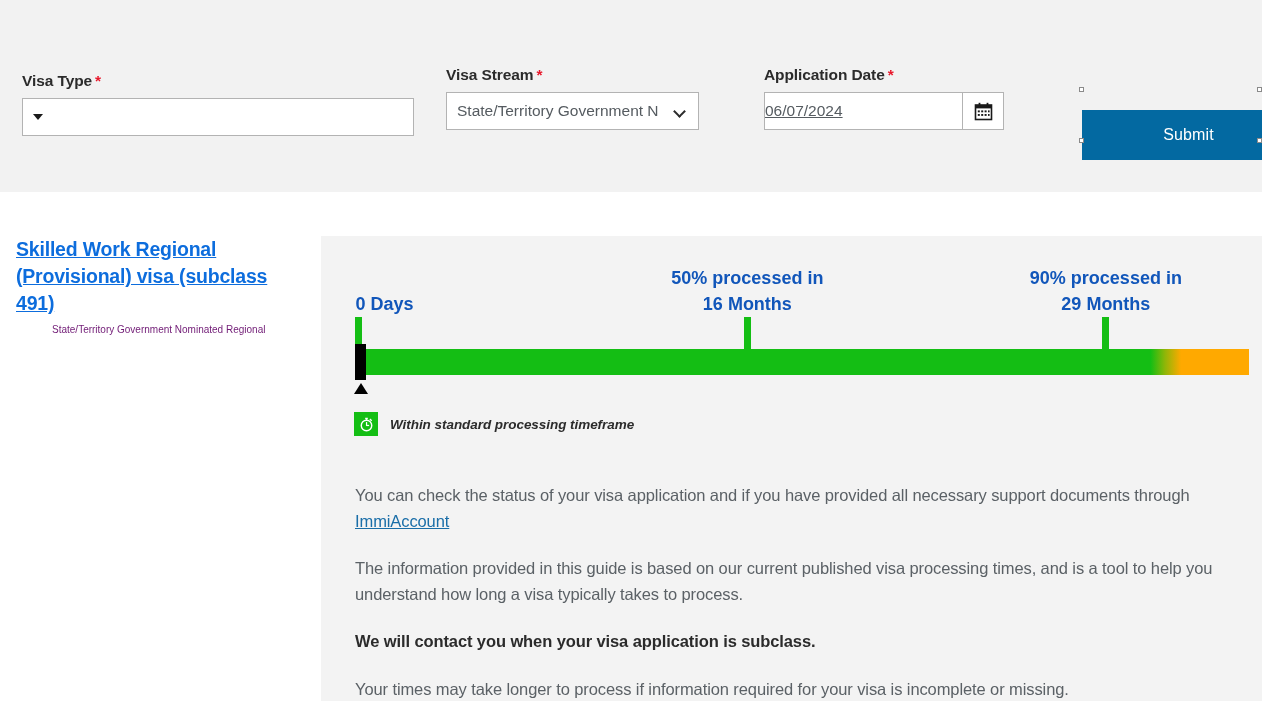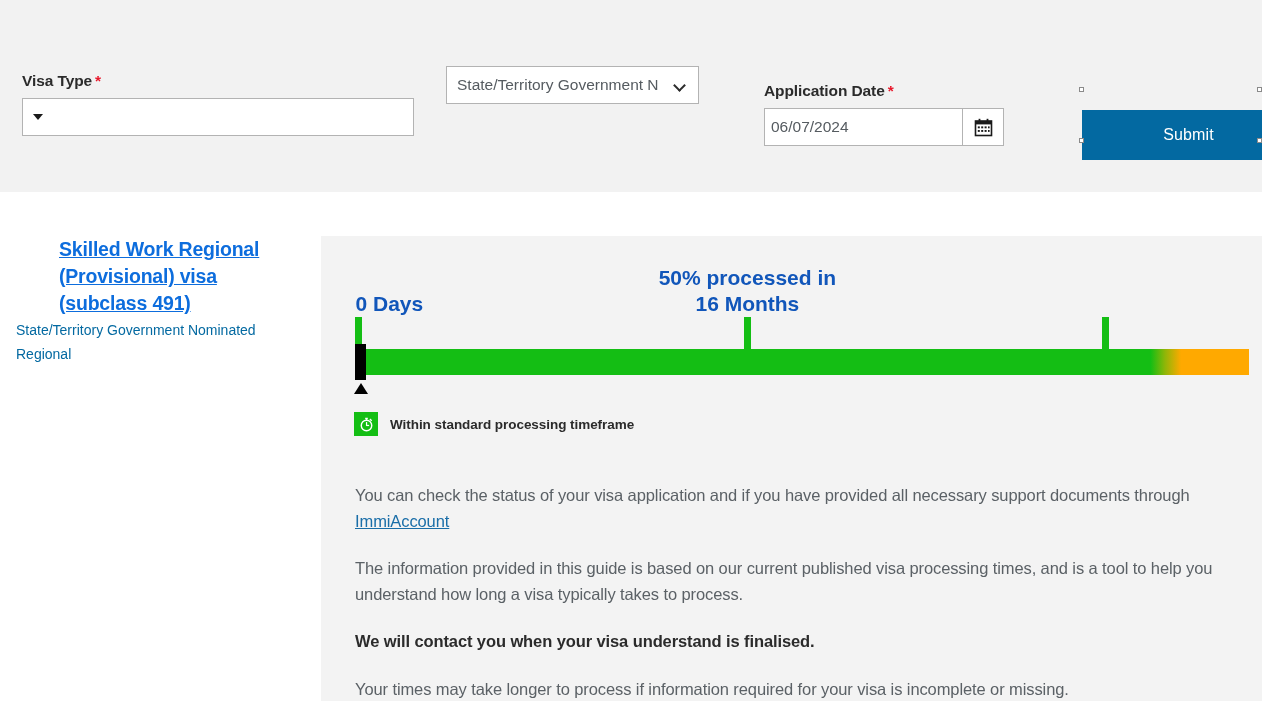--- a/index.html
+++ b/index.html
@@ -35,21 +35,21 @@
     white-space: nowrap;
   }
   .req {
     color: #e8192c;
     font-weight: bold;
     margin-left: 3px;
   }
 
   .visa-type-field { left: 22px; top: 72px; }
   .visa-stream-field { left: 446px; top: 66px; }
-  .app-date-field { left: 764px; top: 82px; }
+  .app-date-field { left: 764px; top: 66px; }
 
   .select-box {
     position: relative;
     box-sizing: border-box;
     height: 38px;
     border: 1px solid #b3b3b3;
     background: #ffffff;
     display: flex;
     align-items: center;
     padding: 0 0 0 10px;
@@ -97,22 +97,23 @@
   .date-input {
     box-sizing: border-box;
     width: 198px;
     height: 38px;
     border: 1px solid #b3b3b3;
     border-right: none;
     background: #ffffff;
     font-size: 15.5px;
     color: #555b60;
     font-family: "Liberation Sans", sans-serif;
-    padding: 0 0 0 6px;
+    padding: 0 0 0 0;
     outline: none;
+    text-decoration: underline;
   }
   .date-btn {
     box-sizing: border-box;
     width: 42px;
     height: 38px;
     border: 1px solid #b3b3b3;
     background: #ffffff;
     display: flex;
     align-items: center;
     justify-content: center;
@@ -160,27 +161,27 @@
   }
   .visa-link {
     display: block;
     font-size: 19.5px;
     font-weight: bold;
     color: #0d6ddd;
     text-decoration: underline;
     line-height: 27px;
     letter-spacing: -0.2px;
     cursor: pointer;
-    margin-left: 43px;
   }
   .visa-sub {
-    font-size: 14px;
-    color: #0369a1;
+    font-size: 10px;
+    color: #701a75;
     line-height: 24px;
     margin-top: 1px;
+    margin-left: 36px;
   }
 
   
   .panel {
     position: absolute;
     left: 321px;
     top: 236px;
     width: 941px;
     height: 465px;
     background: #f3f3f3;
@@ -188,21 +189,21 @@
 
   
   .timeline {
     position: absolute;
     left: 0; top: 0;
     width: 941px;
     height: 180px;
   }
   .tl-label {
     position: absolute;
-    font-size: 21px;
+    font-size: 18px;
     font-weight: bold;
     color: #1156ba;
     line-height: 26px;
     text-align: center;
     white-space: nowrap;
   }
   .tl-label.two-line { width: 200px; }
   .tl-tick {
     position: absolute;
     width: 7px;
@@ -239,20 +240,21 @@
     border-bottom: 11px solid #000000;
   }
 
   
   .legend {
     position: absolute;
     left: 33px;
     top: 176px;
     display: flex;
     align-items: center;
+    font-style: italic;
   }
   .legend-swatch {
     width: 24px;
     height: 24px;
     background: #14be14;
     display: flex;
     align-items: center;
     justify-content: center;
     flex: none;
   }
@@ -297,20 +299,23 @@
   <div class="field visa-type-field">
     <div class="field-label">
       <span>Visa Type</span><span class="req">*</span>
     </div>
     <div class="select-box wide">
       <span class="caret-solid"></span>
     </div>
   </div>
 
   <div class="field visa-stream-field">
+    <div class="field-label">
+      <span>Visa Stream</span><span class="req">*</span>
+    </div>
     <div class="select-box mid">
       <span class="select-text">State/Territory Government N</span>
       <span class="caret-chevron"></span>
     </div>
   </div>
 
   <div class="field app-date-field">
     <div class="field-label">
       <span>Application Date</span><span class="req">*</span>
     </div>
@@ -355,20 +360,24 @@
 
     <div class="tl-label" id="lbl0" style="left: 34.5px; top: 55px; text-align: right;">
       <span>0 Days</span>
     </div>
 
     <div class="tl-label two-line" id="lbl50" style="left: 326.39px; top: 29px;">
       <div>50% processed in</div>
       <div>16 Months</div>
     </div>
 
+    <div class="tl-label two-line" id="lbl90" style="left: 684.884px; top: 29px;">
+      <div>90% processed in</div>
+      <div>29 Months</div>
+    </div>
 
     <div class="tl-tick" id="tick0" style="left: 34px; top: 81px; height: 32px;"></div>
     <div class="tl-tick" id="tick50" style="left: 422.89px; top: 81px; height: 32px;"></div>
     <div class="tl-tick" id="tick90" style="left: 781.384px; top: 81px; height: 32px;"></div>
 
     <div class="bar" style="background: linear-gradient(to right, rgb(20, 190, 20) 0%, rgb(20, 190, 20) 89%, rgb(143, 182, 8) 90.6%, rgb(255, 169, 0) 92.4%, rgb(255, 169, 0) 100%);"></div>
     <div class="now-marker" style="left: 34px;"></div>
     <div class="now-arrow" style="left: 33px;"></div>
   </div>
 
@@ -382,16 +391,16 @@
         <rect x="7.4" y="5.4" width="1.3" height="4.1" fill="#ffffff"></rect>
         <rect x="8.0" y="8.4" width="2.8" height="1.3" fill="#ffffff"></rect>
       </svg>
     </span>
     <span class="legend-text">Within standard processing timeframe</span>
   </div>
 
   <div class="body-text">
     <p class="para"><span>You can check the status of your visa application and if you have provided all necessary support documents through </span><a class="inline-link">ImmiAccount</a></p>
     <p class="para">The information provided in this guide is based on our current published visa processing times, and is a tool to help you understand how long a visa typically takes to process.</p>
-    <p class="para strong">We will contact you when your visa understand is finalised.</p>
+    <p class="para strong">We will contact you when your visa application is subclass.</p>
     <p class="para">Your times may take longer to process if information required for your visa is incomplete or missing.</p>
   </div>
 </div>
 
 </body></html>

